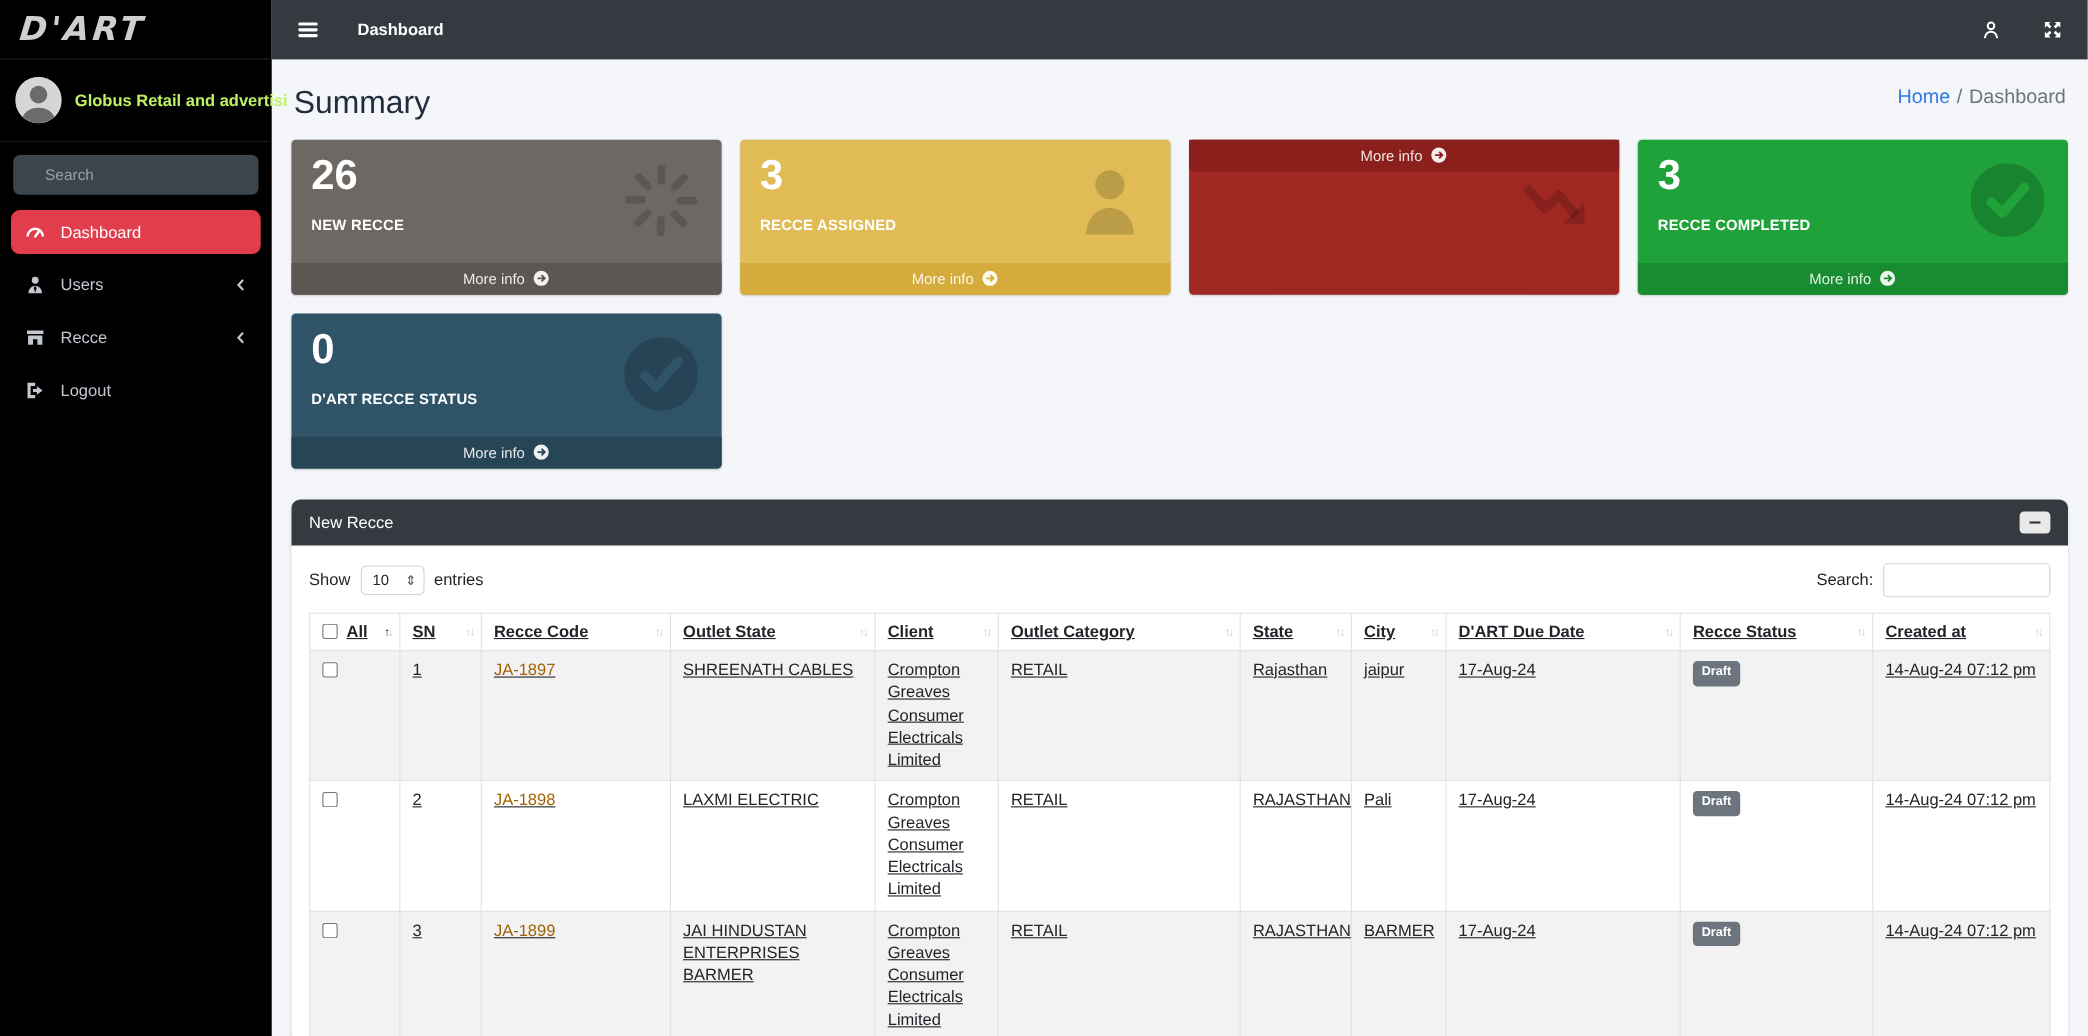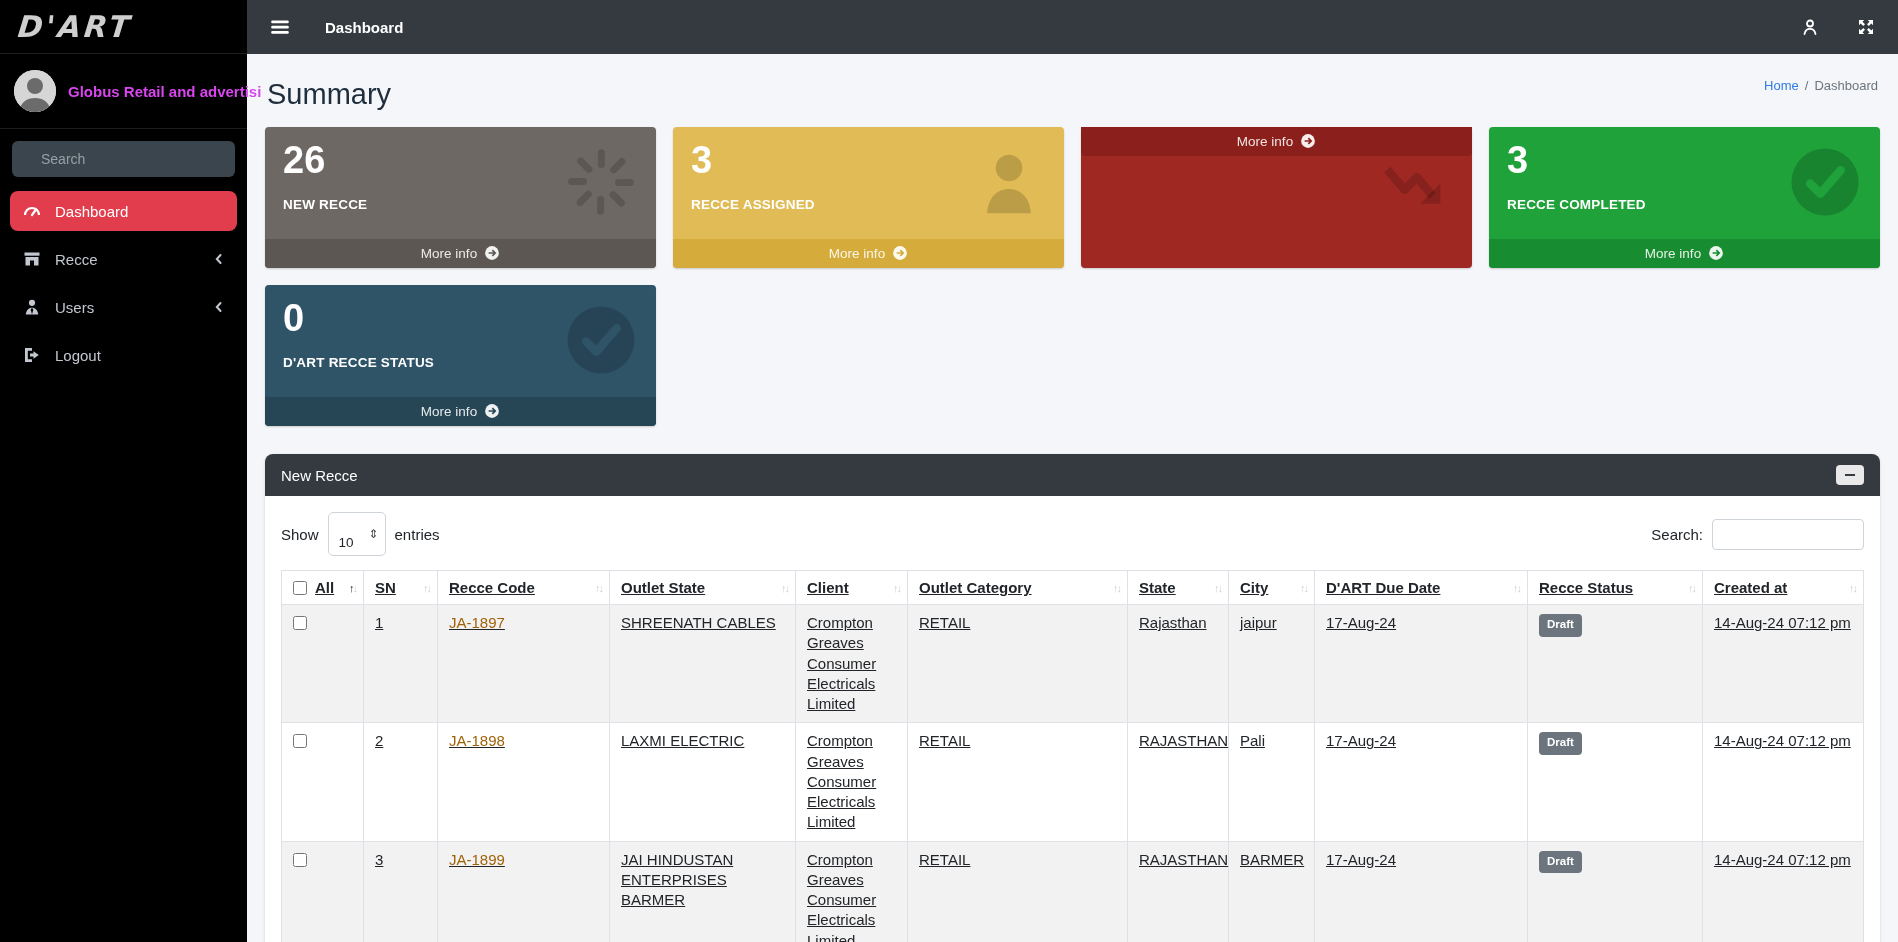--- a/index.html
+++ b/index.html
@@ -6,21 +6,21 @@
   html, body { width: 1898px; height: 942px; overflow: hidden; }
   body { font-family: "Liberation Sans", sans-serif; background: #f4f6f9; }
   .app { display: flex; width: 100%; height: 100%; }
 
   
   .sidebar { width: 247px; flex: none; background: #000; height: 100%; display: flex; flex-direction: column; }
   .brand { height: 54px; display: flex; align-items: center; padding: 0 18px; border-bottom: 1px solid #1f1f1f; }
   .brand-logo { color: #cfcfcf; font-weight: 800; font-style: italic; font-size: 30px; letter-spacing: 3px; transform: skewX(-6deg); font-family: "DejaVu Sans", sans-serif; }
   .user-panel { display: flex; align-items: center; padding: 16px 14px; border-bottom: 1px solid #1c1c1c; }
   .avatar { width: 42px; height: 42px; border-radius: 50%; background: #d8d8d8; overflow: hidden; flex: none; }
-  .user-name { color: #d946ef; font-size: 15px; font-weight: 600; margin-left: 12px; white-space: nowrap; }
+  .user-name { color: #bef264; font-size: 15px; font-weight: 600; margin-left: 12px; white-space: nowrap; }
   .side-search { display: flex; margin: 12px 12px 10px; border-radius: 6px; overflow: hidden; background: #3b454d; }
   .side-search input { flex: 1; background: transparent; border: none; outline: none; color: #fff; font-size: 14px; padding: 10px 29px; font-family: inherit; }
   .side-search input::placeholder { color: #97a0a7; }
   .side-search .search-btn { width: 46px; border: none; background: #434d55; color: #fff; display: flex; align-items: center; justify-content: center; cursor: pointer; }
   .menu { padding: 4px 10px; }
   .menu-item { display: flex; align-items: center; color: #c2c7d0; font-size: 15px; padding: 10px 12px; border-radius: 8px; margin-bottom: 8px; cursor: pointer; }
   .menu-item .mi-icon { width: 20px; height: 20px; margin-right: 13px; display: inline-flex; }
   .menu-item .mi-icon svg { width: 100%; height: 100%; }
   .menu-item .chev { margin-left: auto; width: 12px; height: 12px; display: inline-flex; }
   .menu-item.active { background: #e23d4d; color: #fff; }
@@ -30,21 +30,21 @@
   .navbar { height: 54px; flex: none; background: #343a40; display: flex; align-items: center; padding: 0 22px; color: #fff; }
   .hamburger { width: 22px; height: 20px; color: #fff; background: none; border: none; cursor: pointer; display: flex; align-items: center; }
   .nav-title { font-size: 15px; font-weight: 700; margin-left: 34px; }
   .nav-right { margin-left: auto; display: flex; align-items: center; gap: 36px; }
   .nav-icon-btn { background: none; border: none; color: #fff; width: 20px; height: 20px; cursor: pointer; display: flex; }
   .nav-icon-btn svg { width: 100%; height: 100%; }
 
   .content { flex: 1; padding: 12px 18px; overflow: hidden; }
   .content-header { display: flex; align-items: flex-start; justify-content: space-between; padding: 12px 2px 16px; }
   .page-title { font-size: 29px; font-weight: 500; color: #1f2d3d; }
-  .breadcrumb { font-size: 13px; color: #6c757d; }
+  .breadcrumb { font-size: 18px; color: #6c757d; }
   .breadcrumb a { color: #2f7be5; text-decoration: none; }
   .breadcrumb .sep { margin: 0 6px; color: #6c757d; }
 
   
   .boxes { display: grid; grid-template-columns: repeat(4, 1fr); gap: 17px; }
   .small-box { border-radius: 4px; color: #fff; position: relative; box-shadow: 0 1px 2px rgba(0,0,0,.18); display: flex; flex-direction: column; }
   .sb-inner { padding: 12px 18px 18px; min-height: 112px; }
   .sb-value { font-size: 38px; font-weight: 700; line-height: 1.15; }
   .sb-label { font-size: 13.5px; font-weight: 600; margin-top: 14px; letter-spacing: .2px; }
   .sb-icon { position: absolute; top: 16px; right: 16px; width: 78px; height: 78px; }
@@ -55,21 +55,21 @@
   
   .panel { margin-top: 28px; background: #fff; border-radius: 8px; box-shadow: 0 1px 3px rgba(0,0,0,.14); }
   .panel-header { background: #343a40; color: #fff; border-radius: 8px 8px 0 0; padding: 11px 16px; display: flex; align-items: center; justify-content: space-between; }
   .panel-title { font-size: 15px; font-weight: 500; }
   .collapse-btn { width: 28px; height: 20px; border: none; border-radius: 4px; background: #e9e9e9; cursor: pointer; display: flex; align-items: center; justify-content: center; }
   .collapse-btn .bar { width: 10px; height: 2px; background: #343a40; display: block; }
   .panel-body { padding: 16px 16px 0; }
   .table-controls { display: flex; align-items: center; justify-content: space-between; font-size: 15px; color: #212529; }
   .len-group { display: flex; align-items: center; gap: 9px; }
   .len-wrap { position: relative; }
-  .len-wrap select { appearance: none; -webkit-appearance: none; width: 58px; padding: 22px 20px 5px 10px; font-size: 13.5px; border: 1px solid #ced4da; border-radius: 5px; background: #fff; font-family: inherit; color: #212529; cursor: pointer; }
+  .len-wrap select { appearance: none; -webkit-appearance: none; width: 58px; padding: 5px 20px 5px 10px; font-size: 13.5px; border: 1px solid #ced4da; border-radius: 5px; background: #fff; font-family: inherit; color: #212529; cursor: pointer; }
   .len-wrap::after { content: "⇕"; position: absolute; right: 7px; top: 50%; transform: translateY(-50%); font-size: 12px; color: #444; pointer-events: none; }
   .search-group { display: flex; align-items: center; gap: 9px; }
   .search-group input { width: 152px; height: 31px; border: 1px solid #ced4da; border-radius: 4px; padding: 0 8px; font-size: 14px; font-family: inherit; }
 
   
   table.data { width: 100%; margin-top: 14px; border-collapse: collapse; table-layout: fixed; font-size: 15px; color: #212529; }
   table.data th, table.data td { border: 1px solid #dee2e6; padding: 8px 11px; text-align: left; vertical-align: top; text-decoration: underline; }
   table.data thead th { font-weight: 700; white-space: nowrap; position: relative; padding-right: 28px; cursor: pointer; overflow: hidden; }
   .sort-glyph { position: absolute; right: 7px; top: 50%; transform: translateY(-50%); font-size: 11px; color: #ccd0d4; letter-spacing: -2px; }
   .sort-glyph .asc-on { color: #212529; }
@@ -115,40 +115,40 @@
             <svg viewBox="0 0 20 20" fill="none" stroke="currentColor" stroke-width="2.2">
               <path d="M3 14a7 7 0 1 1 14 0"></path>
               <path d="M10 14l4-5.5" stroke-linecap="round"></path>
             </svg>
           </span>
           <span>Dashboard</span>
         </a>
         <a class="menu-item">
           <span class="mi-icon">
             <svg viewBox="0 0 20 20" fill="currentColor">
-              <path d="M2.5 3.5h15v3.2h-15z"></path>
-              <path d="M3.5 8h13v8.5h-4.5v-5h-4v5H3.5z"></path>
-            </svg>
-          </span>
-          <span>Recce</span>
+              <circle cx="10" cy="5.8" r="3.1"></circle>
+              <path d="M3.8 17.5c.3-4 3-6.7 6.2-6.7s5.9 2.7 6.2 6.7z"></path>
+              <path d="M10 10.8l-1.3 2 1.3 4.4 1.3-4.4z" fill="#000"></path>
+            </svg>
+          </span>
+          <span>Users</span>
           <span class="chev">
             <svg viewBox="0 0 12 12" fill="none" stroke="currentColor" stroke-width="2" stroke-linecap="round">
               <path d="M7.5 2 3.8 6l3.7 4"></path>
             </svg>
           </span>
         </a>
         <a class="menu-item">
           <span class="mi-icon">
             <svg viewBox="0 0 20 20" fill="currentColor">
-              <circle cx="10" cy="5.8" r="3.1"></circle>
-              <path d="M3.8 17.5c.3-4 3-6.7 6.2-6.7s5.9 2.7 6.2 6.7z"></path>
-              <path d="M10 10.8l-1.3 2 1.3 4.4 1.3-4.4z" fill="#000"></path>
-            </svg>
-          </span>
-          <span>Users</span>
+              <path d="M2.5 3.5h15v3.2h-15z"></path>
+              <path d="M3.5 8h13v8.5h-4.5v-5h-4v5H3.5z"></path>
+            </svg>
+          </span>
+          <span>Recce</span>
           <span class="chev">
             <svg viewBox="0 0 12 12" fill="none" stroke="currentColor" stroke-width="2" stroke-linecap="round">
               <path d="M7.5 2 3.8 6l3.7 4"></path>
             </svg>
           </span>
         </a>
         <a class="menu-item">
           <span class="mi-icon">
             <svg viewBox="0 0 20 20" fill="currentColor">
               <path d="M3 3h7v2.8H5.8v8.4H10V17H3z"></path>

